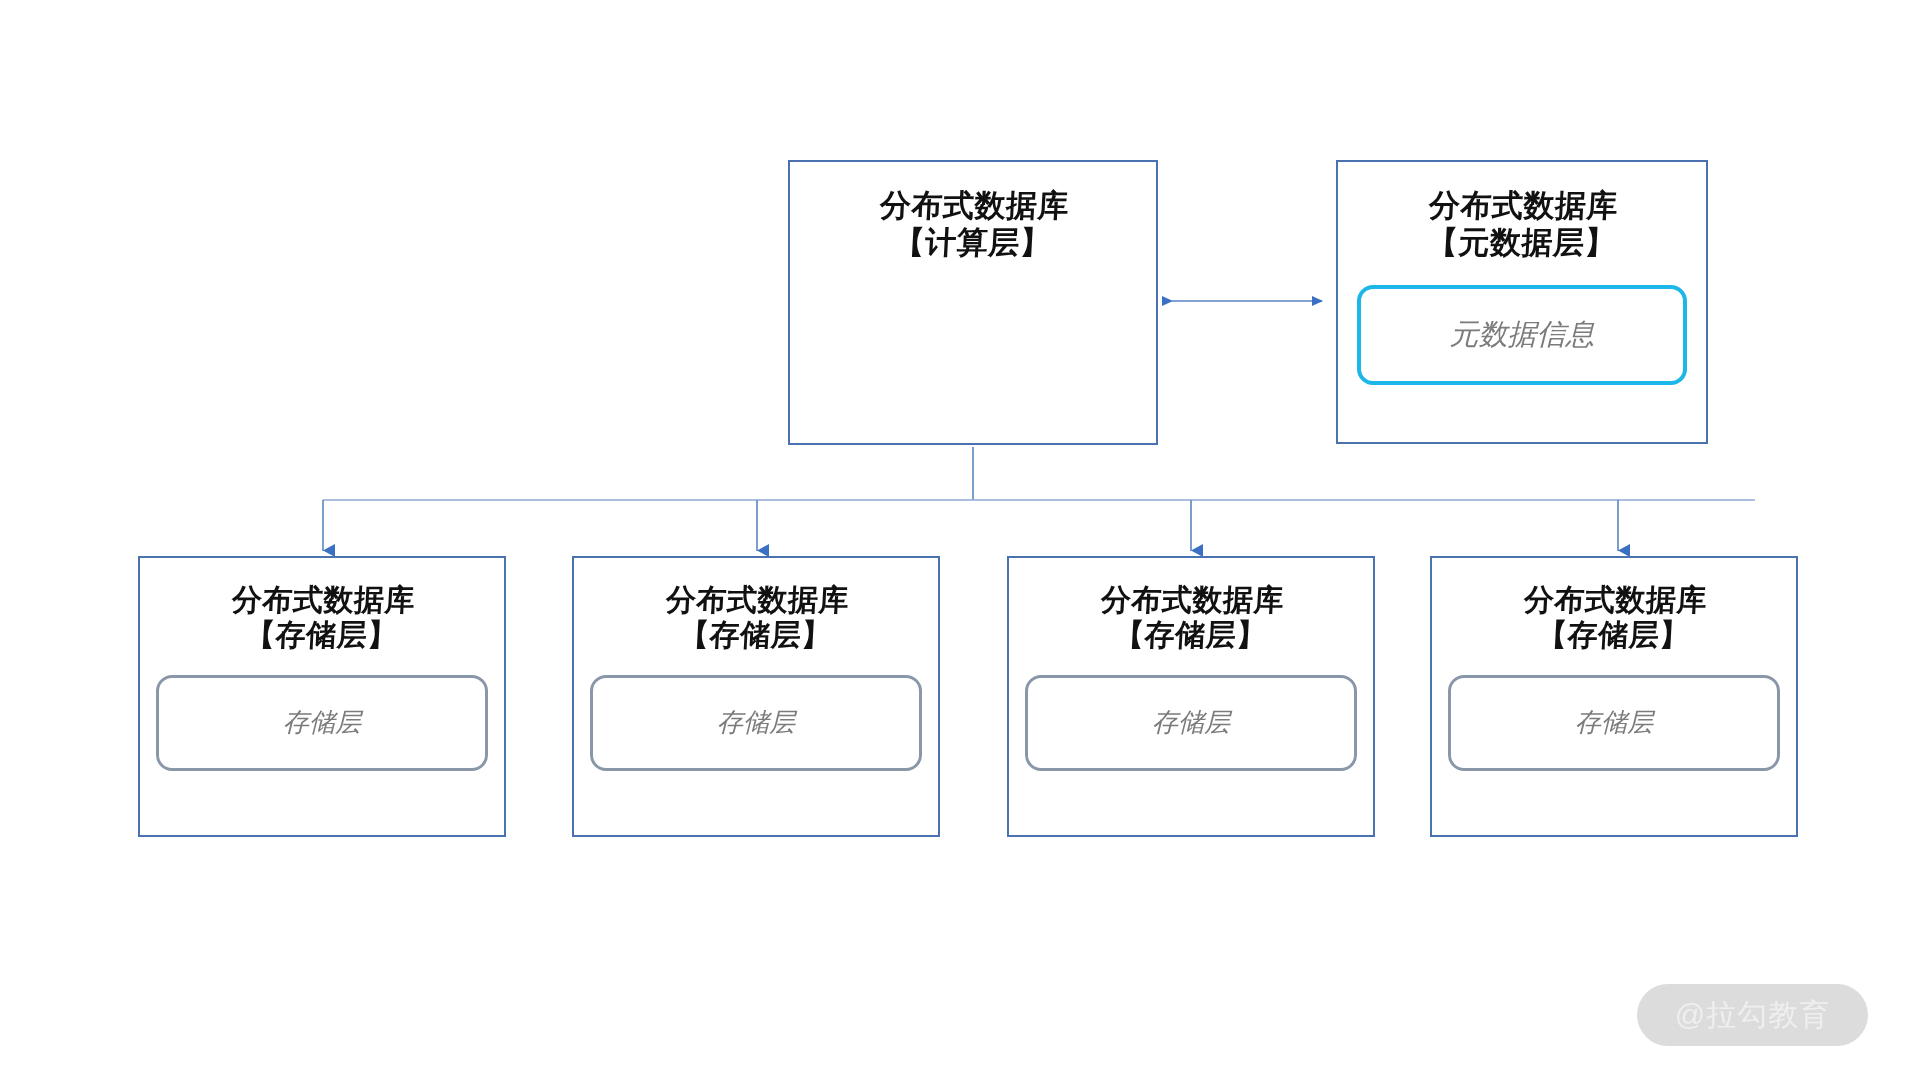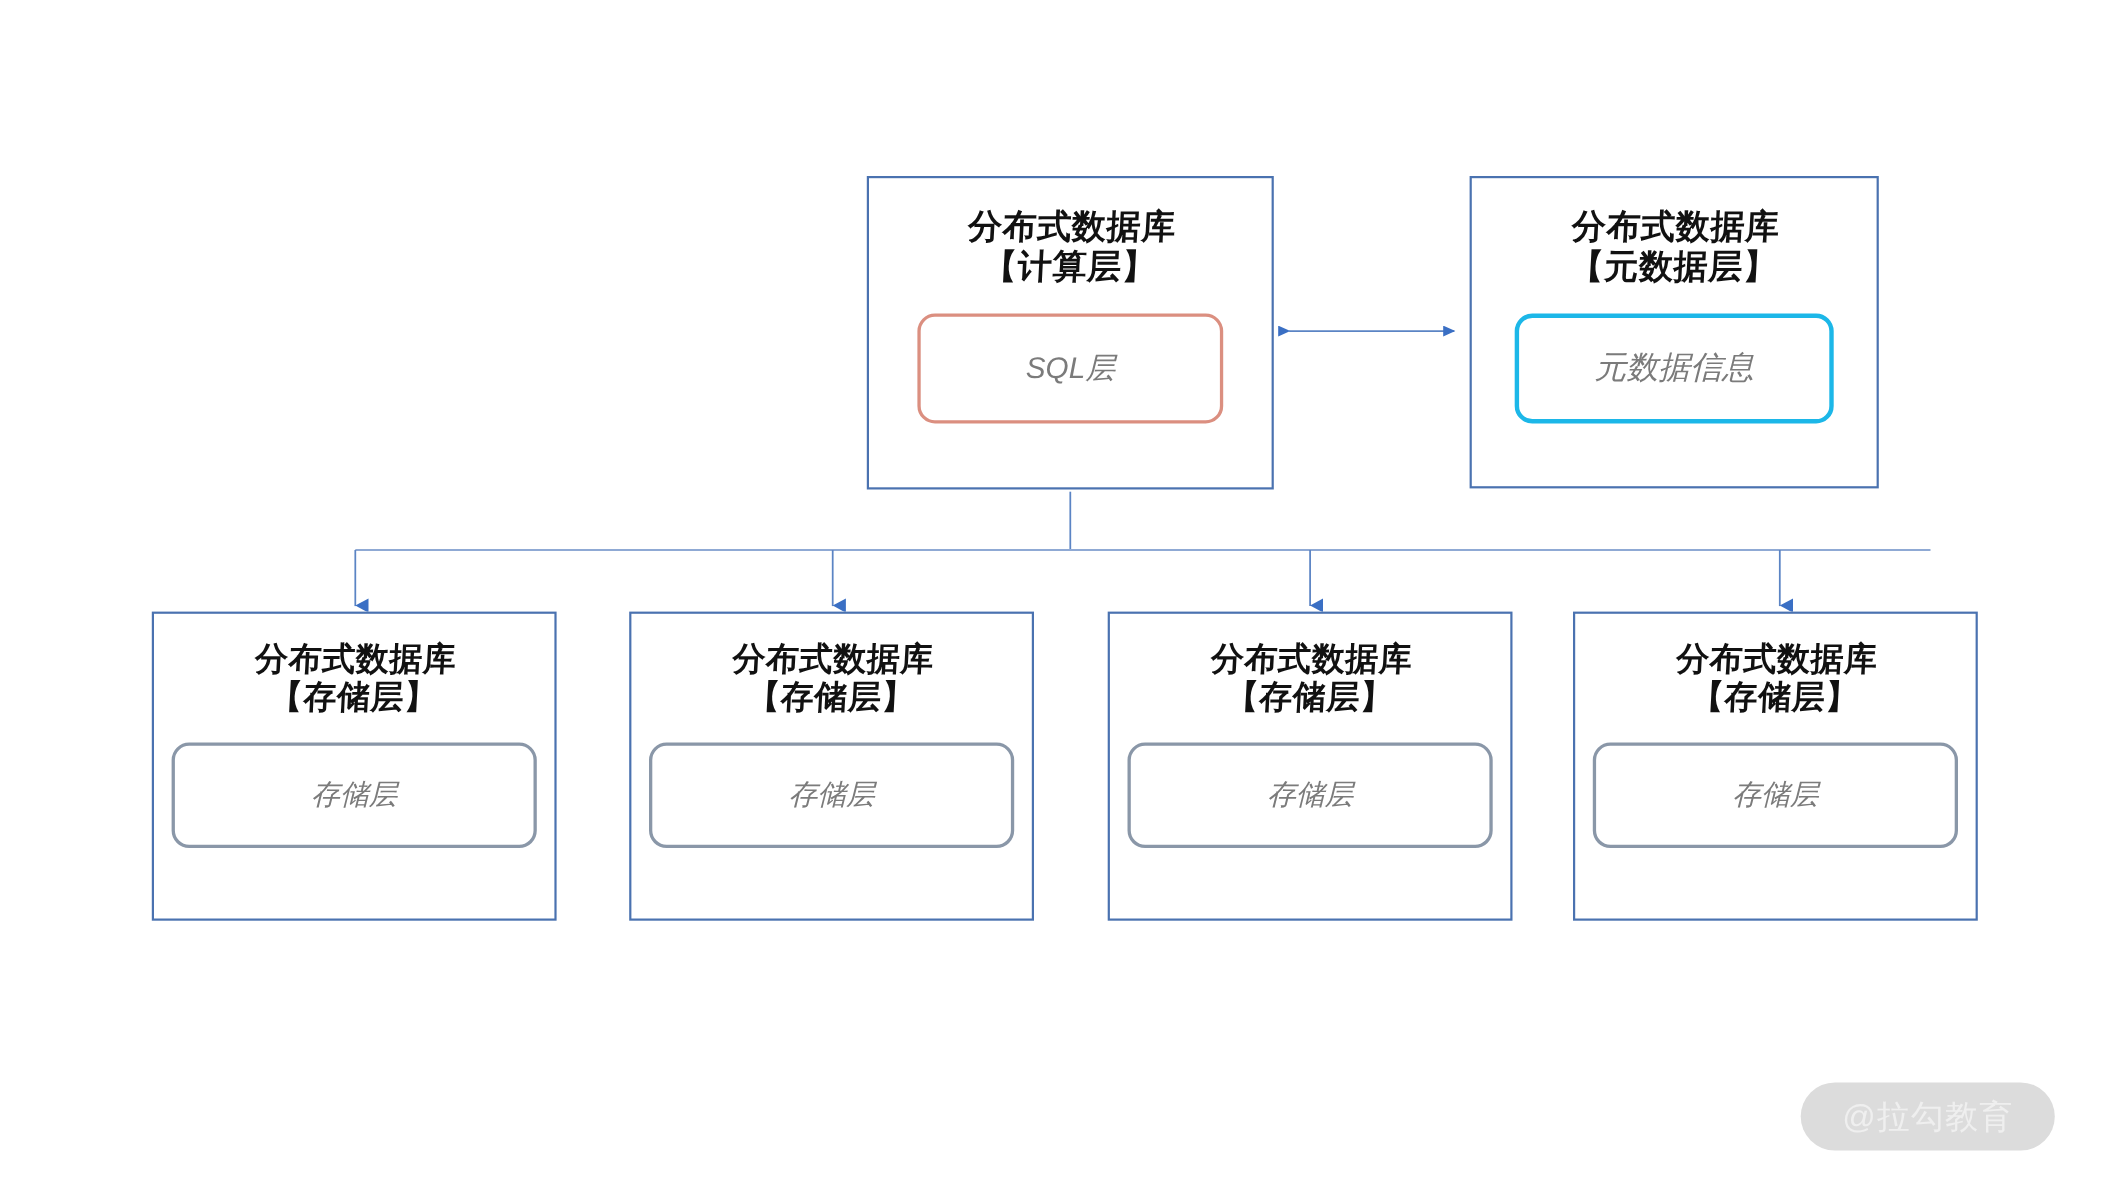--- a/index.html
+++ b/index.html
@@ -94,21 +94,21 @@
     top: 160px;
     width: 372px;
     height: 284px;
   }
   #node-metadata .node-title {
     margin-top: 26px;
     font-size: 31px;
   }
   #pill-metadata {
     margin-top: 24px;
-    width: 290px;
+    width: 330px;
     height: 100px;
     border: 4px solid #1CB7E8;
   }
   #pill-metadata .pill-label { font-size: 29px; }
 
   
   .node-storage {
     top: 556px;
     width: 368px;
     height: 281px;
@@ -178,23 +178,20 @@
       <line x1="323" y1="500" x2="323" y2="551" stroke="#5B84C4" stroke-width="1.6" marker-end="url(#arrow-down)"></line>
       <line x1="757" y1="500" x2="757" y2="551" stroke="#5B84C4" stroke-width="1.6" marker-end="url(#arrow-down)"></line>
       <line x1="1191" y1="500" x2="1191" y2="551" stroke="#5B84C4" stroke-width="1.6" marker-end="url(#arrow-down)"></line>
       <line x1="1618" y1="500" x2="1618" y2="551" stroke="#5B84C4" stroke-width="1.6" marker-end="url(#arrow-down)"></line>
     </g>
   </svg>
 
   <div class="node" id="node-compute">
     <div class="node-title">分布式数据库
 【计算层】</div>
-    <div class="pill" id="pill-sql">
-      <span class="pill-label">SQL层</span>
-    </div>
   </div>
 
   <div class="node" id="node-metadata">
     <div class="node-title">分布式数据库
 【元数据层】</div>
     <div class="pill" id="pill-metadata">
       <span class="pill-label">元数据信息</span>
     </div>
   </div>
 

